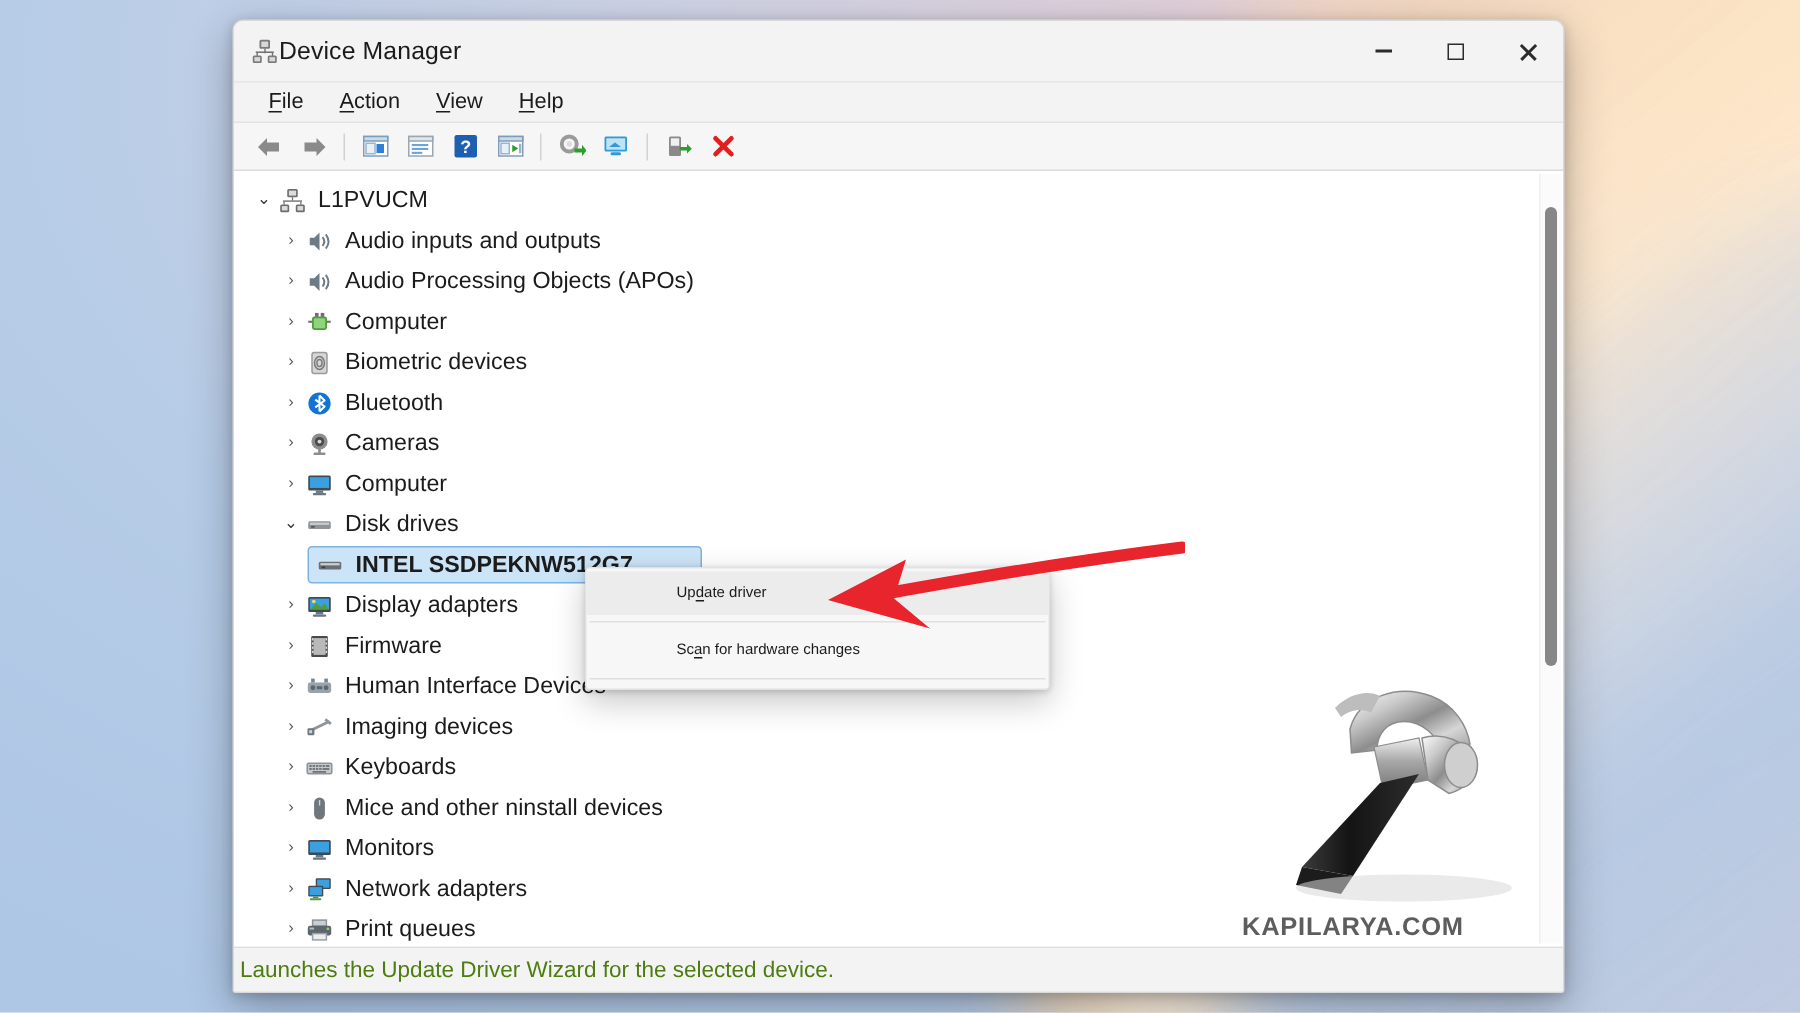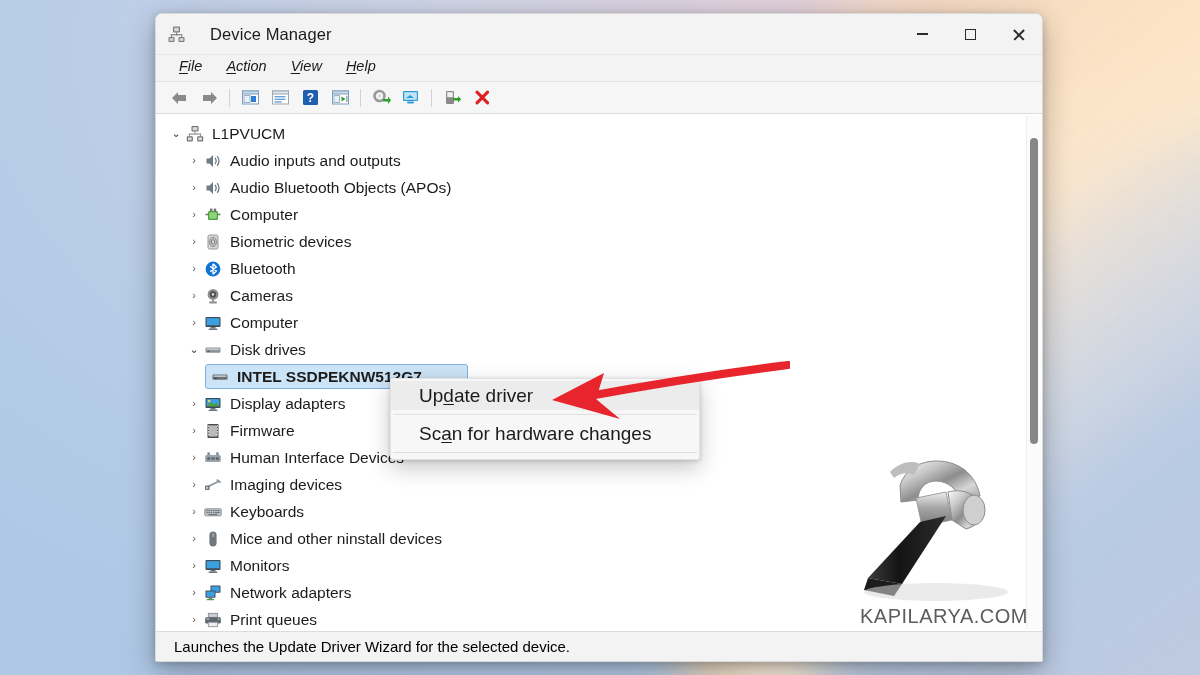--- a/index.html
+++ b/index.html
@@ -66,21 +66,21 @@
   }
 
   
   #titlebar {
     height: 40px;
     background: #f3f3f3;
     display: flex; align-items: center;
     flex: 0 0 auto;
     position: relative;
   }
-  .title-left { display: flex; align-items: center; padding-left: 11px; gap: 24px; }
+  .title-left { display: flex; align-items: center; padding-left: 11px; gap: 0; }
   .dm-icon { width: 19px; height: 19px; position: relative; }
   .title-text {
     font-size: 16.5px; color: #1b1b1b; letter-spacing: .1px;
     white-space: nowrap;
   }
   .win-controls { position: absolute; right: 0; top: 0; height: 40px; display: flex; }
   .win-btn {
     width: 48px; height: 40px;
     display: flex; align-items: center; justify-content: center;
     cursor: default;
@@ -94,25 +94,24 @@
   }
   .glyph-close:before { transform: rotate(45deg); }
   .glyph-close:after  { transform: rotate(-45deg); }
 
   
   #menubar {
     height: 28px;
     background: #f3f3f3;
     border-top: 1px solid #e6e6e6;
     border-bottom: 1px solid #e3e3e3;
-    display: flex; 
+    display: flex; align-items: center;
     padding-left: 13px;
     gap: 4px;
     flex: 0 0 auto;
-    font-style: italic;
   }
   .menu-item {
     padding: 3px 10px;
     font-size: 14.5px; color: #1b1b1b;
     cursor: default; border-radius: 3px;
     white-space: nowrap;
   }
   .menu-item u { text-decoration: underline; text-underline-offset: 2px; }
 
   
@@ -188,43 +187,43 @@
     background: #878787;
     border-radius: 4px;
   }
 
   
   #statusbar {
     height: 30px;
     background: #f3f3f3;
     border-top: 1px solid #dcdcdc;
     display: flex; align-items: center;
-    padding-left: 18px;
-    font-size: 15px; color: #000000;
+    padding-left: 4px;
+    font-size: 15px; color: #4d7c0f;
     flex: 0 0 auto;
     white-space: nowrap;
   }
 
   
   #context-menu {
     position: absolute;
     left: 390px; top: 378px;
     width: 310px;
     background: #f7f7f7;
     border: 1px solid #e2e2e2;
     border-radius: 3px;
     box-shadow: 0 8px 22px rgba(0,0,0,.22), 0 1px 4px rgba(0,0,0,.16);
     padding: 2px 0;
     z-index: 40;
   }
   .ctx-item {
     height: 29px;
     display: flex; align-items: center;
-    padding-left: 28px;
-    font-size: 19px; color: #1b1b1b;
+    padding-left: 60px;
+    font-size: 10px; color: #1b1b1b;
     cursor: default;
     white-space: nowrap;
   }
   .ctx-item.hover { background: #ececec; }
   .ctx-item.bold { font-weight: bold; }
   .ctx-item u { text-decoration: underline; text-underline-offset: 2px; }
   .ctx-sep { height: 1px; background: #e0e0e0; margin: 4px 2px; }
 
   
   #red-arrow { position: absolute; left: 500px; top: 355px; z-index: 60; pointer-events: none; }
@@ -232,23 +231,23 @@
   
   #watermark {
     position: absolute;
     left: 828px; top: 450px;
     width: 200px; height: 180px;
     z-index: 30;
     pointer-events: none;
   }
   #wm-text {
     position: absolute; left: 0; right: 0; bottom: 2px;
-    text-align: right;
+    text-align: left;
     font-family: "Liberation Sans", sans-serif;
-    font-size: 20px; font-weight: normal;
+    font-size: 17px; font-weight: bold;
     color: #5d5d5d; letter-spacing: .5px;
   }
 </style>
 </head>
 <body>
 
 <div id="wallpaper">
   <div class="wp-base"></div>
   <div class="wp-band wp-b1"></div>
   <div class="wp-band wp-b2"></div>
@@ -407,21 +406,21 @@
 
       <div class="tree-row lvl1">
         <span class="chev">›</span>
         <span class="t-icon">
           <svg width="18" height="18" viewBox="0 0 18 18">
             <path d="M2.5 6.5 L5.5 6.5 L9 3 L9 15 L5.5 11.5 L2.5 11.5 Z" fill="#6d7b86"></path>
             <path d="M11 6 q2.4 3 0 6" stroke="#6d7b86" stroke-width="1.3" fill="none"></path>
             <path d="M13.2 4.2 q3.6 4.8 0 9.6" stroke="#6d7b86" stroke-width="1.3" fill="none"></path>
           </svg>
         </span>
-        <span>Audio Bluetooth Objects (APOs)</span>
+        <span>Audio Processing Objects (APOs)</span>
       </div>
 
       <div class="tree-row lvl1">
         <span class="chev">›</span>
         <span class="t-icon">
           <svg width="18" height="18" viewBox="0 0 18 18">
             <rect x="4" y="5" width="10" height="9" rx="1.6" fill="#4f9e3e"></rect>
             <rect x="5.2" y="6.2" width="7.6" height="6.6" rx="1" fill="#8fd47a"></rect>
             <rect x="6" y="2.6" width="2.4" height="2.6" fill="#6e6e6e"></rect>
             <rect x="9.8" y="2.6" width="2.4" height="2.6" fill="#6e6e6e"></rect>

